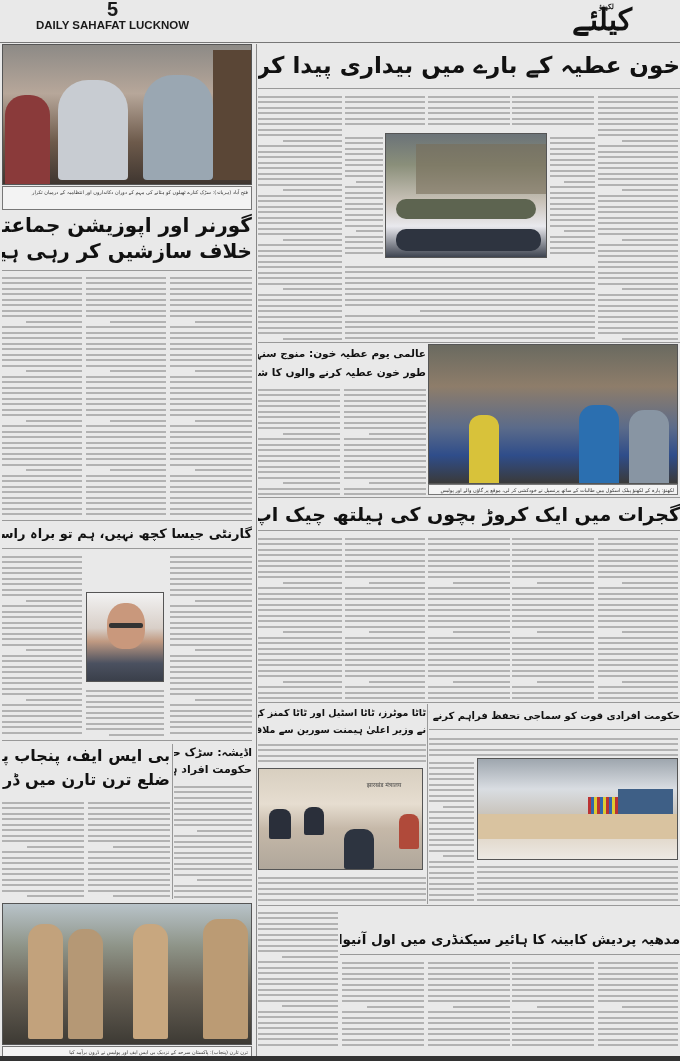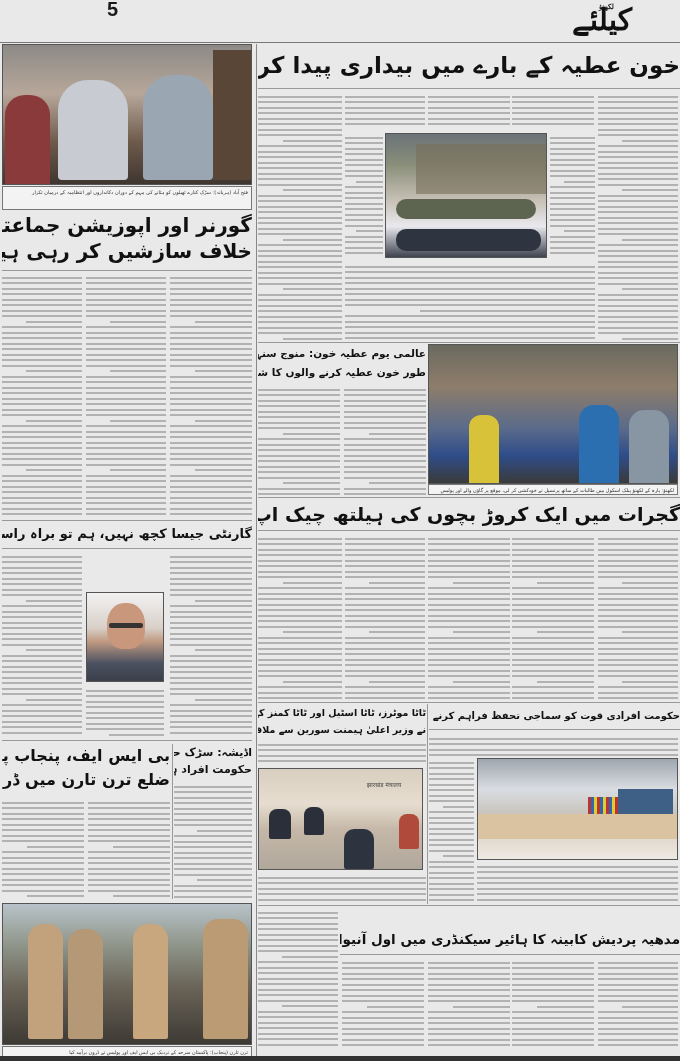--- a/index.html
+++ b/index.html
@@ -18,20 +18,21 @@
   .col { position: absolute; overflow: hidden; direction: rtl; }
   .col .ln { height: 2px; background: #a8a8a8; margin: 3.5px 0; opacity: 0.85; }
   .col .ln.s { width: 70%; margin-left: auto; }
   .bar { position: absolute; background: #222; }
 </style>
 </head>
 <body>
 
 <div class="abs masthead-left">
   <div class="pg-num">5</div>
+  <div class="pg-paper">DAILY SAHAFAT LUCKNOW</div>
 </div>
 <div class="abs logo">
   <small>لکھنؤ</small>
   <span>کیلئے</span>
 </div>
 <div class="rule" style="left:0;top:42px;width:680px;height:1px;background:#777"></div>
 
 <div class="photo" style="left:2px;top:44px;width:250px;height:141px;background:linear-gradient(180deg,#8d8a86 0%,#b7a79a 35%,#6d5a4b 70%,#3f3630 100%);">
   <div class="abs" style="left:55px;top:35px;width:70px;height:100px;background:#c8ccd2;border-radius:30px 30px 4px 4px;"></div>
   <div class="abs" style="left:140px;top:30px;width:70px;height:105px;background:#9aa7b2;border-radius:30px 30px 4px 4px;"></div>

